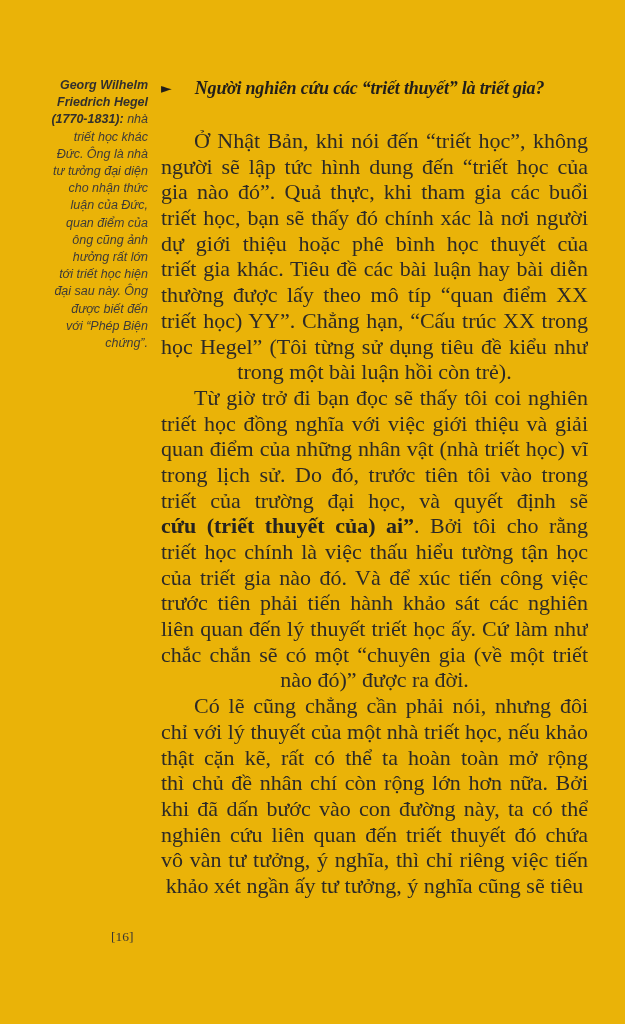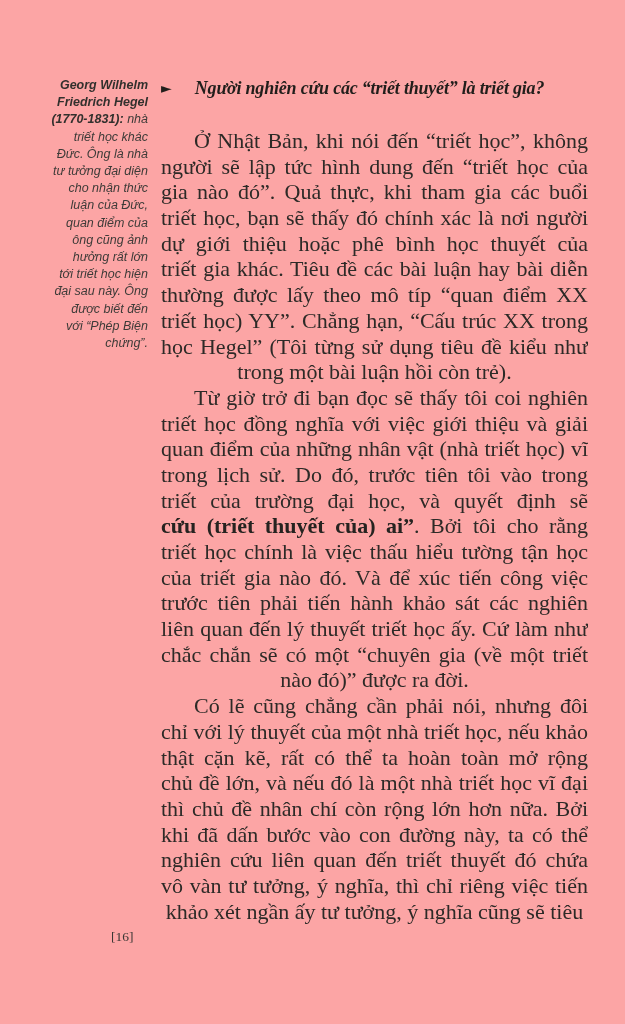--- a/index.html
+++ b/index.html
@@ -1,19 +1,19 @@
 <!DOCTYPE html>
 <html><head>
 <meta charset="utf-8">
 <style>
   html,body{margin:0;padding:0;background:#e8e8e8;}
   .page{
     position:relative;
     width:625px;height:1024px;
-    background:#fca5a5;
+    background:#eab308;
     font-family:"Liberation Serif", serif;
     overflow:hidden;
     margin:0 auto;
   }
   
   .margin-note{
     position:absolute;left:26px;top:77px;width:122px;
     text-align:right;
     font-family:"Liberation Sans", sans-serif;
     font-style:italic;
@@ -112,21 +112,20 @@
       <div class="bl"><b>cứu (triết thuyết của) ai”</b>. Bởi tôi cho rằng nghiên cứu</div>
       <div class="bl">triết học chính là việc thấu hiểu tường tận học thuyết</div>
       <div class="bl">của triết gia nào đó. Và để xúc tiến công việc này,</div>
       <div class="bl">trước tiên phải tiến hành khảo sát các nghiên cứu có</div>
       <div class="bl">liên quan đến lý thuyết triết học ấy. Cứ làm như vậy,</div>
       <div class="bl">chắc chắn sẽ có một “chuyên gia (về một triết thuyết</div>
       <div class="bl last">nào đó)” được ra đời.</div>
       <div class="bl first">Có lẽ cũng chẳng cần phải nói, nhưng đôi khi</div>
       <div class="bl">chỉ với lý thuyết của một nhà triết học, nếu khảo xét</div>
       <div class="bl">thật cặn kẽ, rất có thể ta hoàn toàn mở rộng thành</div>
-      <div class="bl">chủ đề lớn, và nếu đó là một nhà triết học vĩ đại</div>
       <div class="bl">thì chủ đề nhân chí còn rộng lớn hơn nữa. Bởi một</div>
       <div class="bl">khi đã dấn bước vào con đường này, ta có thể tìm</div>
       <div class="bl">nghiên cứu liên quan đến triết thuyết đó chứa đựng</div>
       <div class="bl">vô vàn tư tưởng, ý nghĩa, thì chỉ riêng việc tiến hành</div>
       <div class="bl last">khảo xét ngần ấy tư tưởng, ý nghĩa cũng sẽ tiêu tốn</div>
     </div>
 
   <div class="page-number">[16]</div>
 
 </div>

